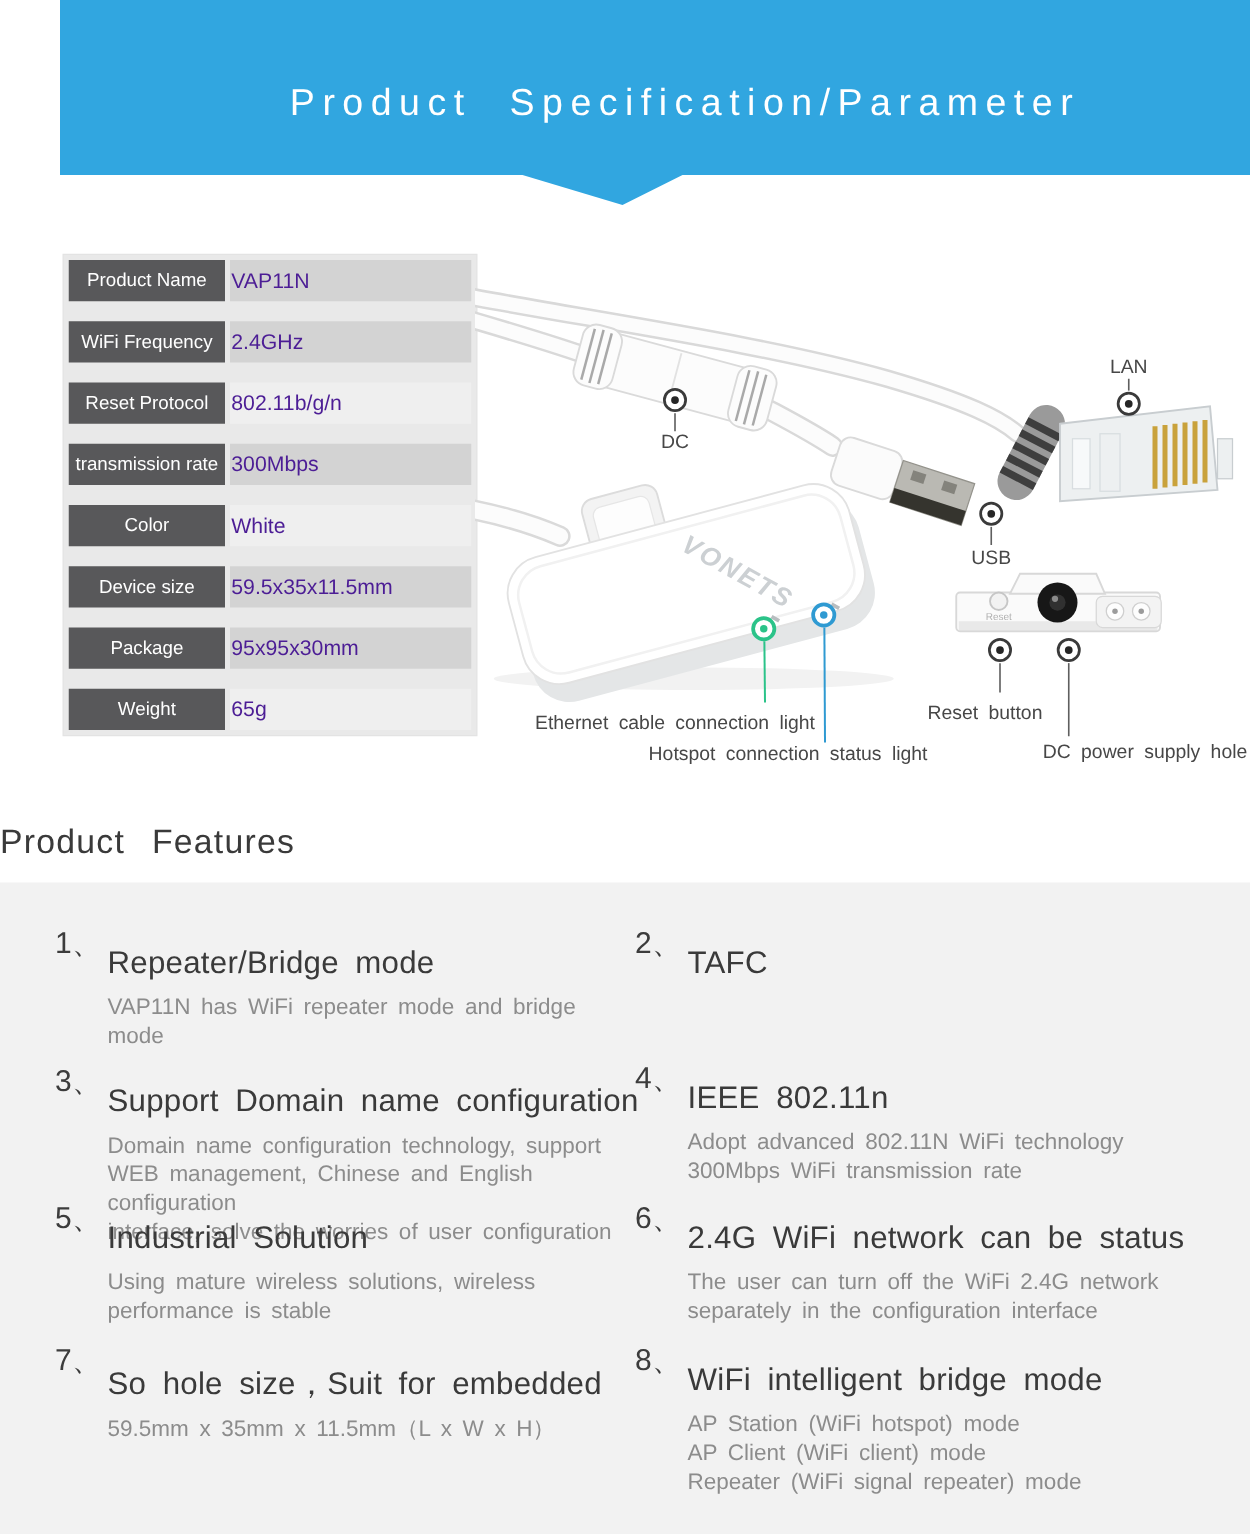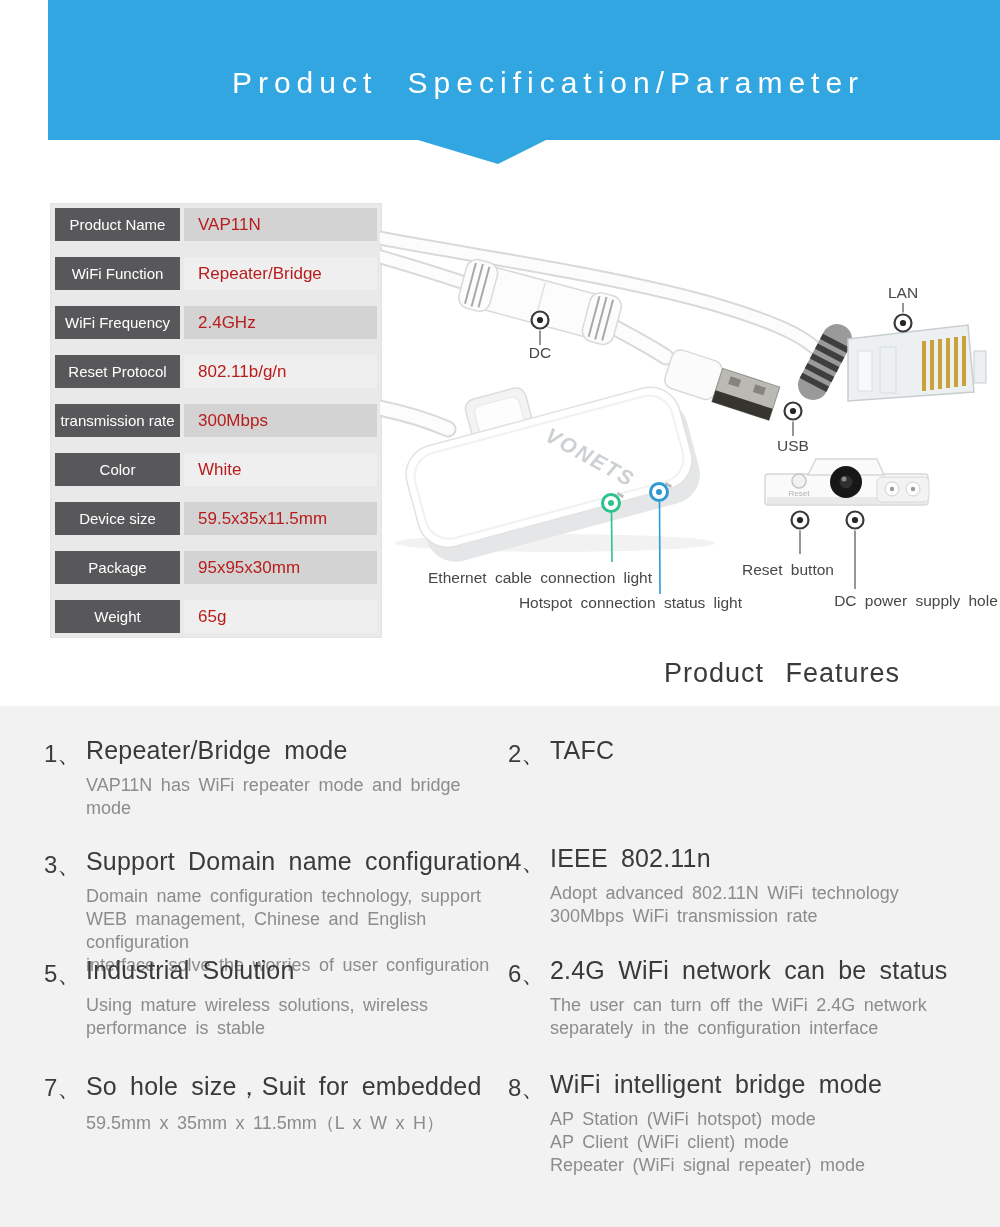--- a/index.html
+++ b/index.html
@@ -12,63 +12,59 @@
     color:#ffffff; font-size:30px; letter-spacing:6px; word-spacing:16px; white-space:nowrap; }
   .notch { position:absolute; left:0; top:140px; }
 
   
   .spec-panel { position:absolute; left:51px; top:204px; width:322px; padding:4px;
     background:#e9e9e9; display:flex; flex-direction:column; row-gap:16px;
     box-shadow:0 0 0 1px #e3e3e3; }
   .spec-row { display:flex; column-gap:4px; height:33px; }
   .spec-label { width:125px; background:#58585a; color:#ffffff; font-size:15px;
     display:flex; align-items:center; justify-content:center; white-space:nowrap; }
-  .spec-value { flex:1; font-size:17px; color:#b91c1c; display:flex; align-items:center;
-    padding-left:14px; white-space:nowrap; }
+  .spec-value { flex:1; font-size:17px; color:#4c1d95; display:flex; align-items:center;
+    padding-left:1px; white-space:nowrap; }
   .v-a { background:#d3d3d3; }
   .v-b { background:#efefef; }
 
   
   .diagram { position:absolute; left:380px; top:195px; }
   .diagram text { font-family:"Liberation Sans","DejaVu Sans",sans-serif; fill:#474747;
     font-size:15.5px; word-spacing:4px; }
   .diagram text.tiny { font-size:8px; fill:#b2b2b2; word-spacing:0; }
   .diagram text.logo { font-size:21px; font-style:italic; font-weight:bold;
     fill:#ccd0d3; letter-spacing:2px; word-spacing:0; }
 
   
-  .pf-title { position:absolute; left:0; top:658px; width:900px; text-align:right;
+  .pf-title { position:absolute; left:0; top:658px; width:900px; text-align:left;
     font-size:27px; color:#3a3a3a; letter-spacing:1px; word-spacing:13px; }
   .features { position:absolute; left:0; top:706px; width:1000px; height:521px; background:#f2f2f2; }
   .feat { position:absolute; display:flex; align-items:flex-start; }
   .feat-num { width:42px; flex:0 0 42px; font-size:24px; color:#3c3c3c; padding-top:2px; white-space:nowrap; }
-  .feat-title { font-size:25px; color:#3a3a3a; letter-spacing:0.2px; word-spacing:6px; white-space:nowrap; }
+  .feat-title { font-size:25px; color:#3a3a3a; letter-spacing:0.2px; word-spacing:6px; white-space:nowrap;margin-top:20px; }
   .feat-body { margin-top:9px; font-size:18px; color:#8c8c8c; line-height:23px;
     word-spacing:3.5px; white-space:pre-line; }
 </style>
 </head>
 <body>
 
 <div class="page">
 
   <div class="header">
     <div class="header-title">Product Specification/Parameter</div>
   </div>
   <svg class="notch" width="1000" height="28">
     <polygon points="418,0 498,24 546,0" fill="#31a6e0"></polygon>
   </svg>
 
   <div class="spec-panel">
     <div class="spec-row">
       <div class="spec-label">Product Name</div>
       <div class="spec-value v-a">VAP11N</div>
-    </div>
-    <div class="spec-row">
-      <div class="spec-label">WiFi Function</div>
-      <div class="spec-value v-b">Repeater/Bridge</div>
     </div>
     <div class="spec-row">
       <div class="spec-label">WiFi Frequency</div>
       <div class="spec-value v-a">2.4GHz</div>
     </div>
     <div class="spec-row">
       <div class="spec-label">Reset Protocol</div>
       <div class="spec-value v-b">802.11b/g/n</div>
     </div>
     <div class="spec-row">

